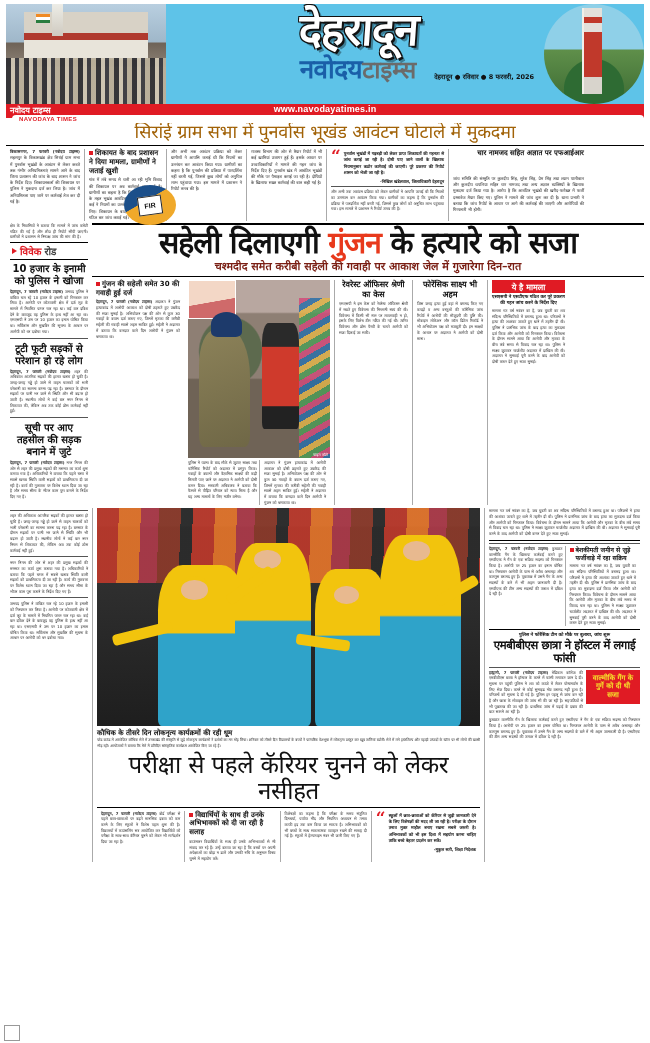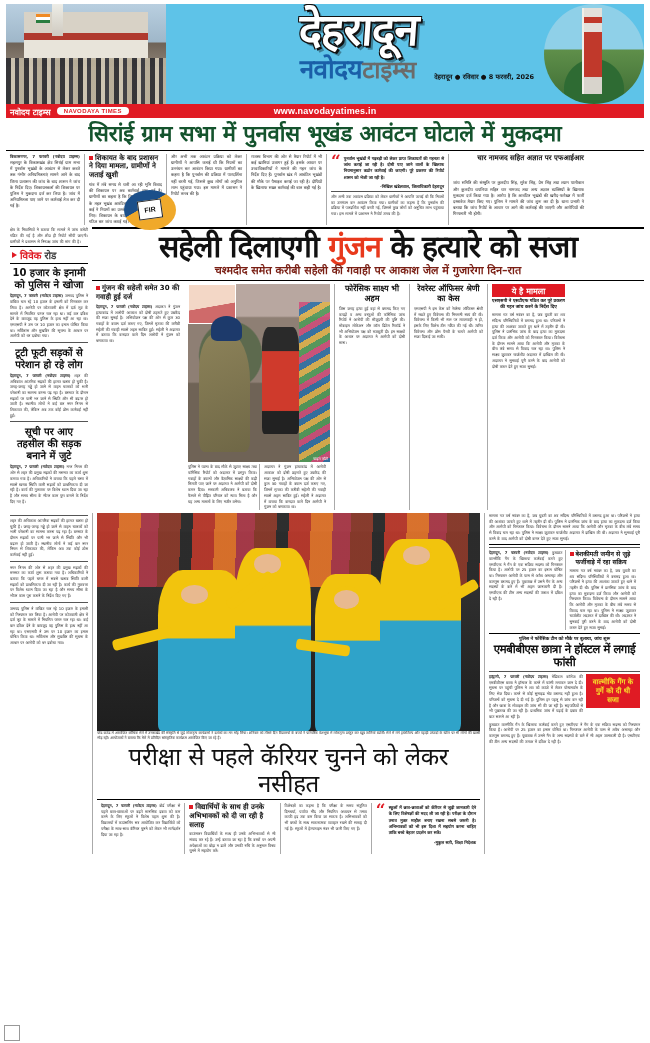--- a/index.html
+++ b/index.html
@@ -66,41 +66,41 @@
     color:#6b6b6b;
   }
   .mh-dateline {
     position:absolute; right:110px; top:68px;
     font-family:"DejaVu Sans", sans-serif; font-size:6.5px; font-weight:700; color:#111;
     white-space:nowrap;
   }
 
   
   .redbar {
-    height:14px; background:#e01b24; display:flex; align-items:center;
-    position:relative; margin-top:0;
+    height:14px; background:#e01b24; display:flex; 
+    position:relative; margin-top:0;flex-direction:column;
   }
   .redbar .nt-hi {
     font-family:"DejaVu Sans", sans-serif; font-size:8px; font-weight:700; color:#fff;
     padding-left:4px;
   }
   .redbar .nt-badge {
     margin-left:6px; background:#fff; color:#e01b24; font-size:6px; font-weight:700;
     padding:1px 7px; border-radius:7px; letter-spacing:.4px;
     font-family:"Liberation Sans", sans-serif;
   }
   .redbar .site {
     position:absolute; left:0; right:0; text-align:center;
     font-size:9px; font-weight:700; color:#fff; letter-spacing:.2px;
   }
 
   
   .hl-main {
     font-family:"DejaVu Sans", sans-serif;
-    font-size:22px; font-weight:700; color:#14532d; line-height:1.12;
+    font-size:18px; font-weight:400; color:#a16207; line-height:1.12;
     text-align:center; padding:4px 0 3px 0; letter-spacing:-.2px;
   }
   .rule { border-top:1px solid #000; }
   .rule-thin { border-top:.6px solid #555; }
 
   .cols { display:flex; }
   .col { padding:0 4px; }
   .vline { border-left:.6px solid #aaa; }
 
   .body-txt {
@@ -398,28 +398,28 @@
           <div class="cols" style="padding-top:2px;">
             <div class="col" style="width:50%;padding:0 2px 0 0;">
                 <div class="body-txt sm">पुलिस ने घटना के बाद मौके से जुटाए साक्ष्य तथा फॉरेंसिक रिपोर्ट को अदालत में प्रस्तुत किया। गवाहों के बयानों और वैज्ञानिक साक्ष्यों की कड़ी मिलती पाए जाने पर अदालत ने आरोपी को दोषी करार दिया। सरकारी अधिवक्ता ने बताया कि फैसले से पीड़ित परिवार को न्याय मिला है और यह अन्य मामलों के लिए नजीर बनेगा।</div>
               </div>
             <div class="col vline" style="width:50%;">
                 <div class="body-txt sm">अदालत ने गुंजन हत्याकांड में आरोपी आकाश को दोषी ठहराते हुए उम्रकैद की सजा सुनाई है। अभियोजन पक्ष की ओर से कुल 30 गवाहों के बयान दर्ज कराए गए, जिनमें मृतका की करीबी सहेली की गवाही सबसे अहम साबित हुई। सहेली ने अदालत में बताया कि वारदात वाले दिन आरोपी ने गुंजन को धमकाया था।</div>
               </div>
           </div>
         </div>
 
+        <div class="col vline" style="width:78px;">
+          <div class="box-blue-hd" style="margin-bottom:2px;">रेवरेस्ट ऑफिसर श्रेणी का केस</div>
+          <div class="body-txt sm">एसएसपी ने इस केस को रेवरेस्ट ऑफिसर श्रेणी में रखते हुए विवेचना की निगरानी स्वयं की थी। विवेचना में किसी भी स्तर पर लापरवाही न हो, इसके लिए विशेष टीम गठित की गई थी। त्वरित विवेचना और ठोस पैरवी के चलते आरोपी को सजा दिलाई जा सकी।</div>
+        </div>
+
         <div class="col vline" style="width:75px;">
           <div class="box-blue-hd" style="margin-bottom:2px;">फोरेंसिक साक्ष्य भी अहम</div>
           <div class="body-txt sm">जिस जगह हत्या हुई वहां से बरामद किए गए कपड़ों व अन्य वस्तुओं की फॉरेंसिक जांच रिपोर्ट ने आरोपी की मौजूदगी की पुष्टि की। मोबाइल लोकेशन और कॉल डिटेल रिकॉर्ड ने भी अभियोजन पक्ष को मजबूती दी। इन साक्ष्यों के आधार पर अदालत ने आरोपी को दोषी माना।</div>
-        </div>
-
-        <div class="col vline" style="width:78px;">
-          <div class="box-blue-hd" style="margin-bottom:2px;">रेवरेस्ट ऑफिसर श्रेणी का केस</div>
-          <div class="body-txt sm">एसएसपी ने इस केस को रेवरेस्ट ऑफिसर श्रेणी में रखते हुए विवेचना की निगरानी स्वयं की थी। विवेचना में किसी भी स्तर पर लापरवाही न हो, इसके लिए विशेष टीम गठित की गई थी। त्वरित विवेचना और ठोस पैरवी के चलते आरोपी को सजा दिलाई जा सकी।</div>
         </div>
 
         <div class="col vline" style="width:82px;">
           <div class="red-hd">ये है मामला</div>
           <div class="mini-kicker" style="padding:1px 0 2px;">एसएसपी ने एसटीएफ गठित कर पूरे प्रकरण की गहन जांच करने के निर्देश दिए</div>
           <div class="body-txt sm">मामला गत वर्ष नवंबर का है, जब युवती का शव संदिग्ध परिस्थितियों में बरामद हुआ था। परिजनों ने हत्या की आशंका जताते हुए थाने में तहरीर दी थी। पुलिस ने प्रारंभिक जांच के बाद हत्या का मुकदमा दर्ज किया और आरोपी को गिरफ्तार किया। विवेचना के दौरान सामने आया कि आरोपी और मृतका के बीच लंबे समय से विवाद चल रहा था। पुलिस ने साक्ष्य जुटाकर चार्जशीट अदालत में दाखिल की थी। अदालत ने सुनवाई पूरी करने के बाद आरोपी को दोषी करार देते हुए सजा सुनाई।</div>
         </div>
       </div>
     </div>
   </div>
@@ -445,20 +445,21 @@
           <div class="girl g4"></div>
         <div class="head h1"></div>
           <div class="head h2"></div>
           <div class="head h3"></div>
           <div class="head h4"></div>
         <div class="arm a1"></div>
           <div class="arm a2"></div>
           <div class="arm a3"></div>
           <div class="arm a4"></div>
       </div>
+      <div class="caption-bold">कौथिक के तीसरे दिन लोकनृत्य कार्यक्रमों की रही धूम</div>
       <div class="caption-txt">परेड ग्राउंड में आयोजित कौथिक मेले में उत्तराखंड की संस्कृति से जुड़े लोकनृत्य कार्यक्रमों ने दर्शकों का मन मोह लिया। शनिवार को तीसरे दिन विद्यालयों के बच्चों ने पारंपरिक वेशभूषा में लोकनृत्य प्रस्तुत कर खूब तालियां बटोरीं। मेले में लगे हस्तशिल्प और पहाड़ी उत्पादों के स्टॉल पर भी लोगों की खासी भीड़ रही। आयोजकों ने बताया कि मेले में प्रतिदिन सांस्कृतिक कार्यक्रम आयोजित किए जा रहे हैं।</div>
 
       <div class="hl-pehal">परीक्षा से पहले कॅरियर चुनने को लेकर नसीहत</div>
       <div class="rule"></div>
 
       <div class="cols" style="padding-top:3px;">
         <div class="col" style="width:88px;">
           <div class="body-txt sm"><span class="lead">देहरादून, 7 फरवरी (नवोदय टाइम्स)</span> <span>बोर्ड परीक्षा से पहले छात्र-छात्राओं पर बढ़ते मानसिक दबाव को कम करने के लिए स्कूलों ने विशेष पहल शुरू की है। विद्यालयों में काउंसलिंग सत्र आयोजित कर विद्यार्थियों को परीक्षा के साथ-साथ कॅरियर चुनने को लेकर भी मार्गदर्शन दिया जा रहा है।</span></div>
         </div>
         <div class="col vline" style="width:96px;">

